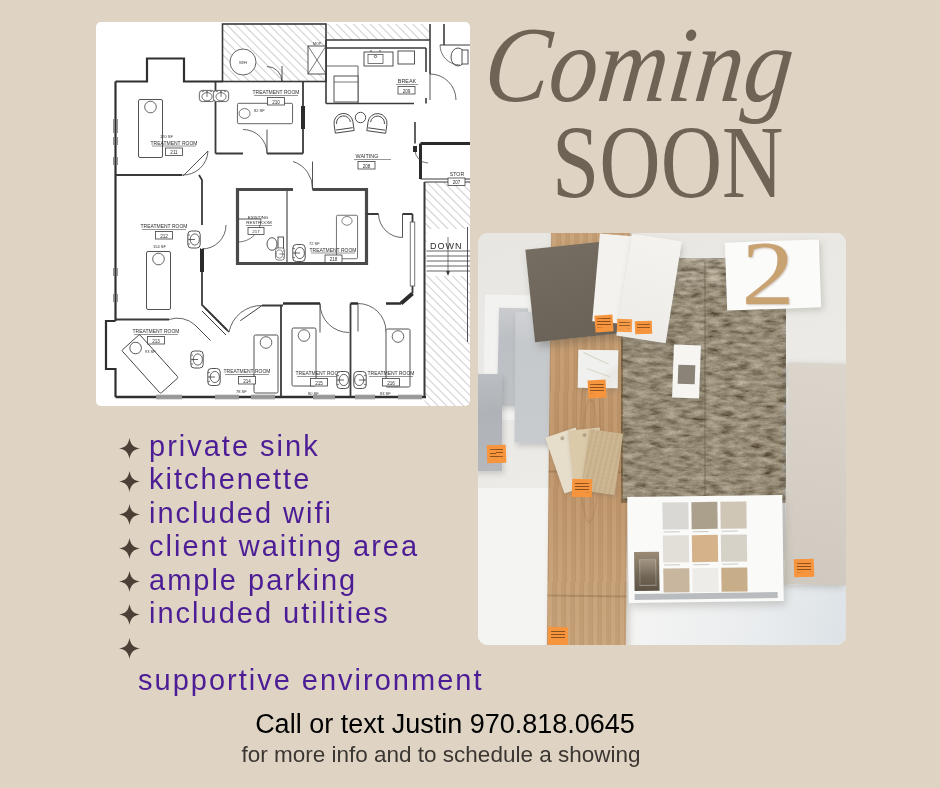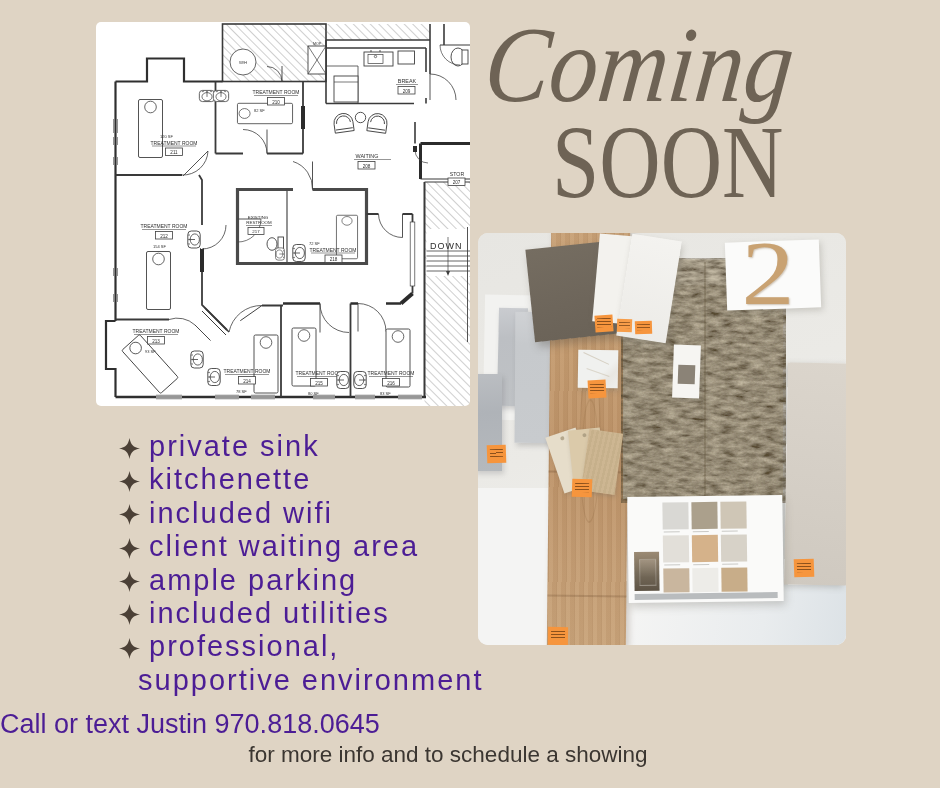--- a/index.html
+++ b/index.html
@@ -642,20 +642,20 @@
 <div style="height:33.4px;line-height:33.4px;white-space:nowrap;"><svg width="21" height="21" viewBox="0 0 18 18" style="vertical-align:-2.5px;margin-right:9px;">
         <path d="M9,0 C10.1,5.9 12.1,7.9 18,9 C12.1,10.1 10.1,12.1 9,18 C7.9,12.1 5.9,10.1 0,9 C5.9,7.9 7.9,5.9 9,0 Z" fill="#4b4036"></path>
       </svg><span>ample parking</span></div>
 
 <div style="height:33.4px;line-height:33.4px;white-space:nowrap;"><svg width="21" height="21" viewBox="0 0 18 18" style="vertical-align:-2.5px;margin-right:9px;">
         <path d="M9,0 C10.1,5.9 12.1,7.9 18,9 C12.1,10.1 10.1,12.1 9,18 C7.9,12.1 5.9,10.1 0,9 C5.9,7.9 7.9,5.9 9,0 Z" fill="#4b4036"></path>
       </svg><span>included utilities</span></div>
 
 <div style="height:33.4px;line-height:33.4px;white-space:nowrap;"><svg width="21" height="21" viewBox="0 0 18 18" style="vertical-align:-2.5px;margin-right:9px;">
         <path d="M9,0 C10.1,5.9 12.1,7.9 18,9 C12.1,10.1 10.1,12.1 9,18 C7.9,12.1 5.9,10.1 0,9 C5.9,7.9 7.9,5.9 9,0 Z" fill="#4b4036"></path>
-      </svg><span>professional,</span></div>
+      </svg></div>
 
 <div style="height:33.4px;line-height:33.4px;white-space:nowrap;"><span style="margin-left:19px;">supportive environment</span></div>
 </div>
 
-<div class="abs" id="phone" style="left:0px;top:709px;width:890px;text-align:left;color:#4c1d95;font-size:27px;">Call or text Justin 970.818.0645</div>
-
-<div class="abs" id="info" style="left:0px;top:742px;width:882px;text-align:center;color:#3b3631;font-size:22.5px;padding-left:7px;">for more info and to schedule a showing</div>
+<div class="abs" id="phone" style="left:0px;top:709px;width:890px;text-align:center;color:#000000;font-size:27px;">Call or text Justin 970.818.0645</div>
+
+<div class="abs" id="info" style="left:0px;top:742px;width:882px;text-align:center;color:#3b3631;font-size:22.5px;">for more info and to schedule a showing</div>
 
 </body></html>

